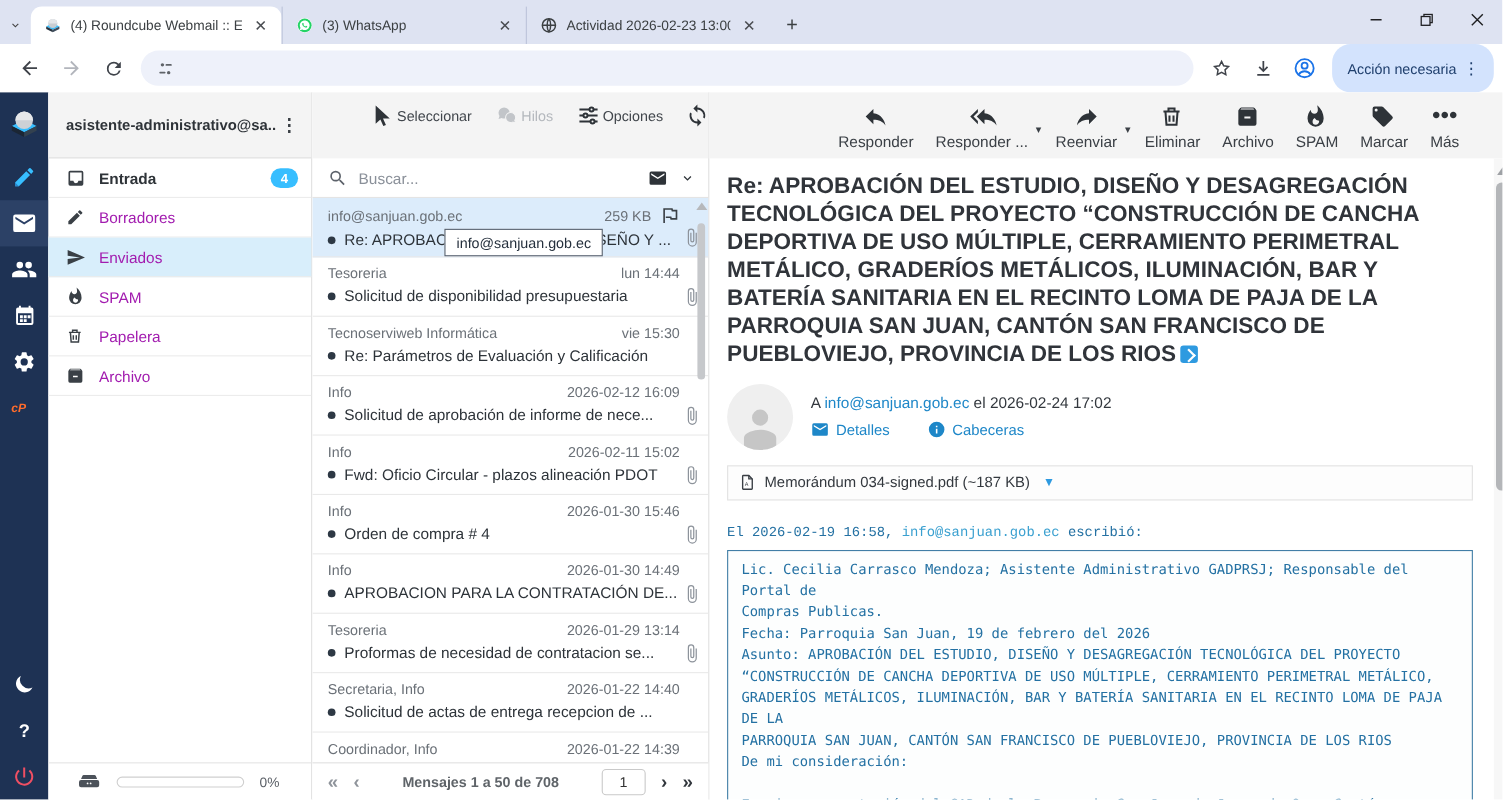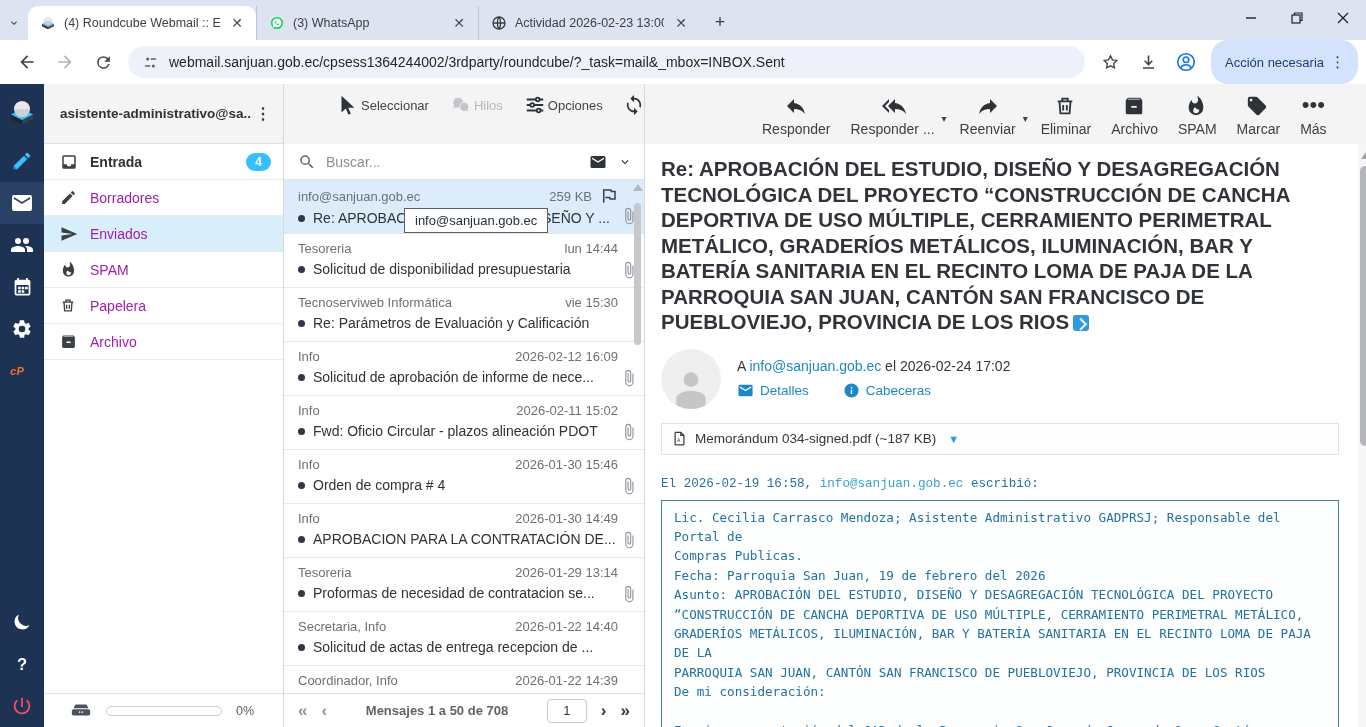--- a/index.html
+++ b/index.html
@@ -191,21 +191,20 @@
       </div>
     <div class="urlpill">
       <span>
           <svg width="17" height="17" viewBox="0 0 24 24" fill="#5f6368">
             <circle cx="8" cy="7" r="2.2"></circle>
             <rect x="12" y="6" width="8" height="2.2" rx="1.1"></rect>
             <rect x="4" y="15.8" width="8" height="2.2" rx="1.1"></rect>
             <circle cx="16" cy="17" r="2.2"></circle>
           </svg>
         </span>
-      <span class="urltext">webmail.sanjuan.gob.ec/cpsess1364244002/3rdparty/roundcube/?_task=mail&amp;_mbox=INBOX.Sent</span>
     </div>
     <div class="navicon">
         <svg width="19" height="19" viewBox="0 0 24 24" fill="none" stroke="#3f434a" stroke-width="1.7">
           <path d="M12 3.6l2.47 5 5.53.8-4 3.9.94 5.5L12 16.2l-4.94 2.6.94-5.5-4-3.9 5.53-.8z"></path>
         </svg>
       </div>
     <div class="navicon">
         <svg width="19" height="19" viewBox="0 0 24 24" fill="currentColor">
           <path d="M12 16 6.5 10.5l1.4-1.4 3.1 3.1V3h2v9.2l3.1-3.1 1.4 1.4zM5 20h14v-2H5z"></path>
         </svg>

